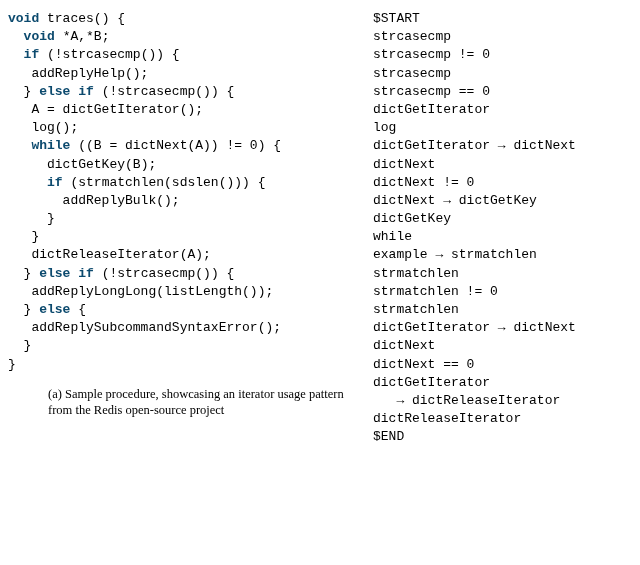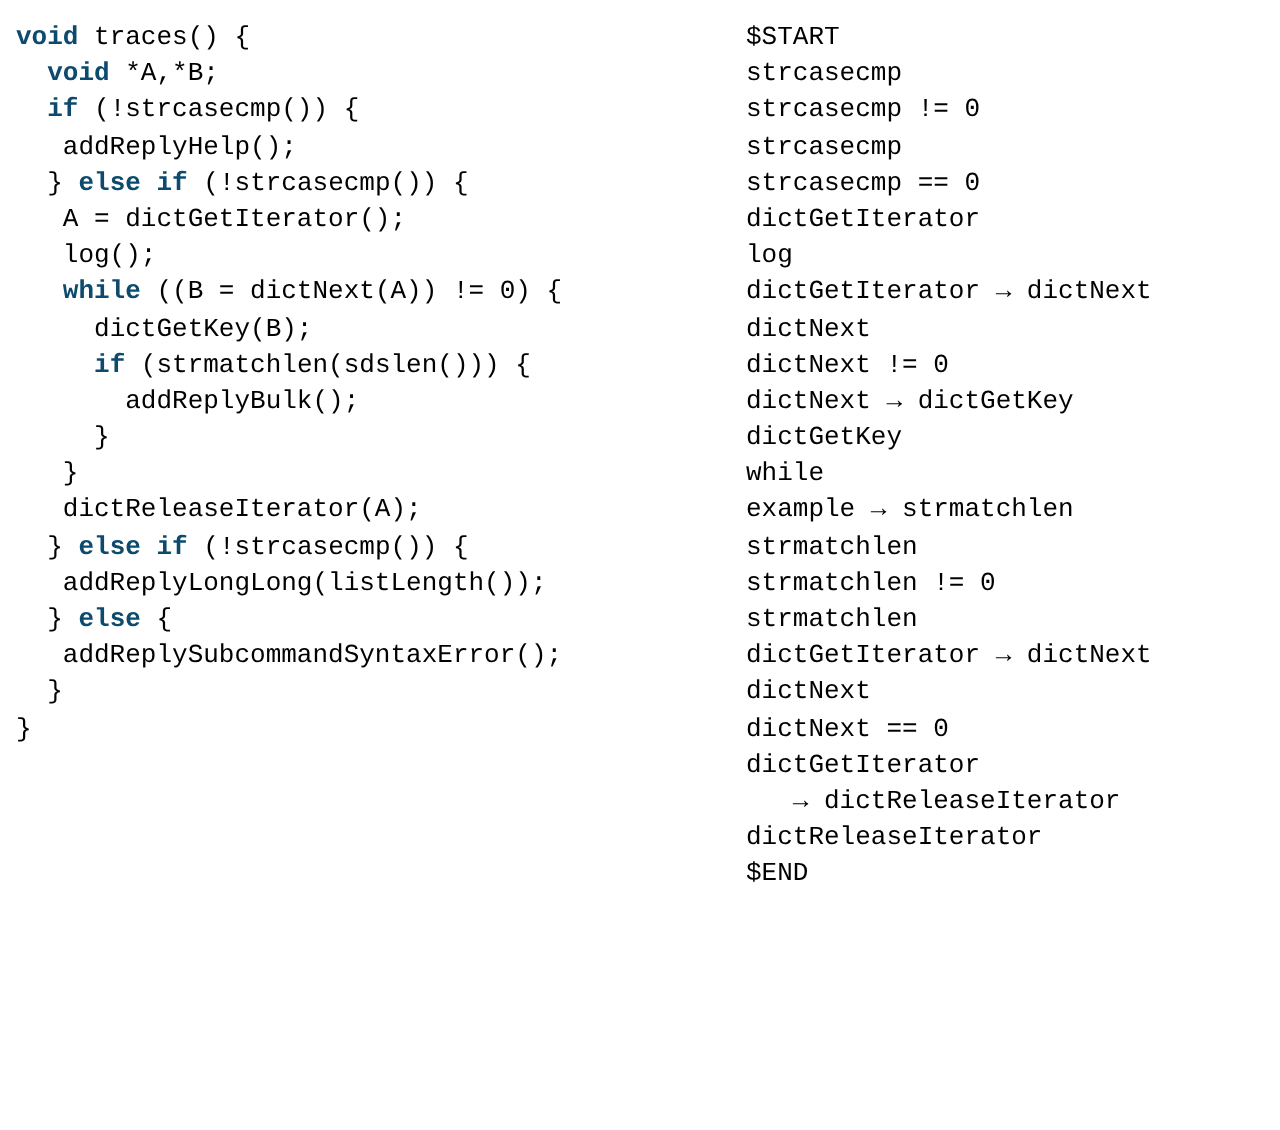--- a/index.html
+++ b/index.html
@@ -75,20 +75,21 @@
      <span>}</span>
    <span>}</span>
    <span>dictReleaseIterator(A);</span>
   } <span class="kw">else</span> <span class="kw">if</span><span> (!strcasecmp()) {</span>
    <span>addReplyLongLong(listLength());</span>
   } <span class="kw">else</span><span> {</span>
    <span>addReplySubcommandSyntaxError();</span>
   <span>}</span>
 <span>}</span></pre>
 
+    <div class="caption">(a) Sample procedure, showcasing an iterator usage pattern from the Redis open-source project</div>
   </div>
 
   <div class="right-col">
     <pre class="trace"><span>$START</span>
 <span>strcasecmp</span>
 <span>strcasecmp != 0</span>
 <span>strcasecmp</span>
 <span>strcasecmp == 0</span>
 <span>dictGetIterator</span>
 <span>log</span>

